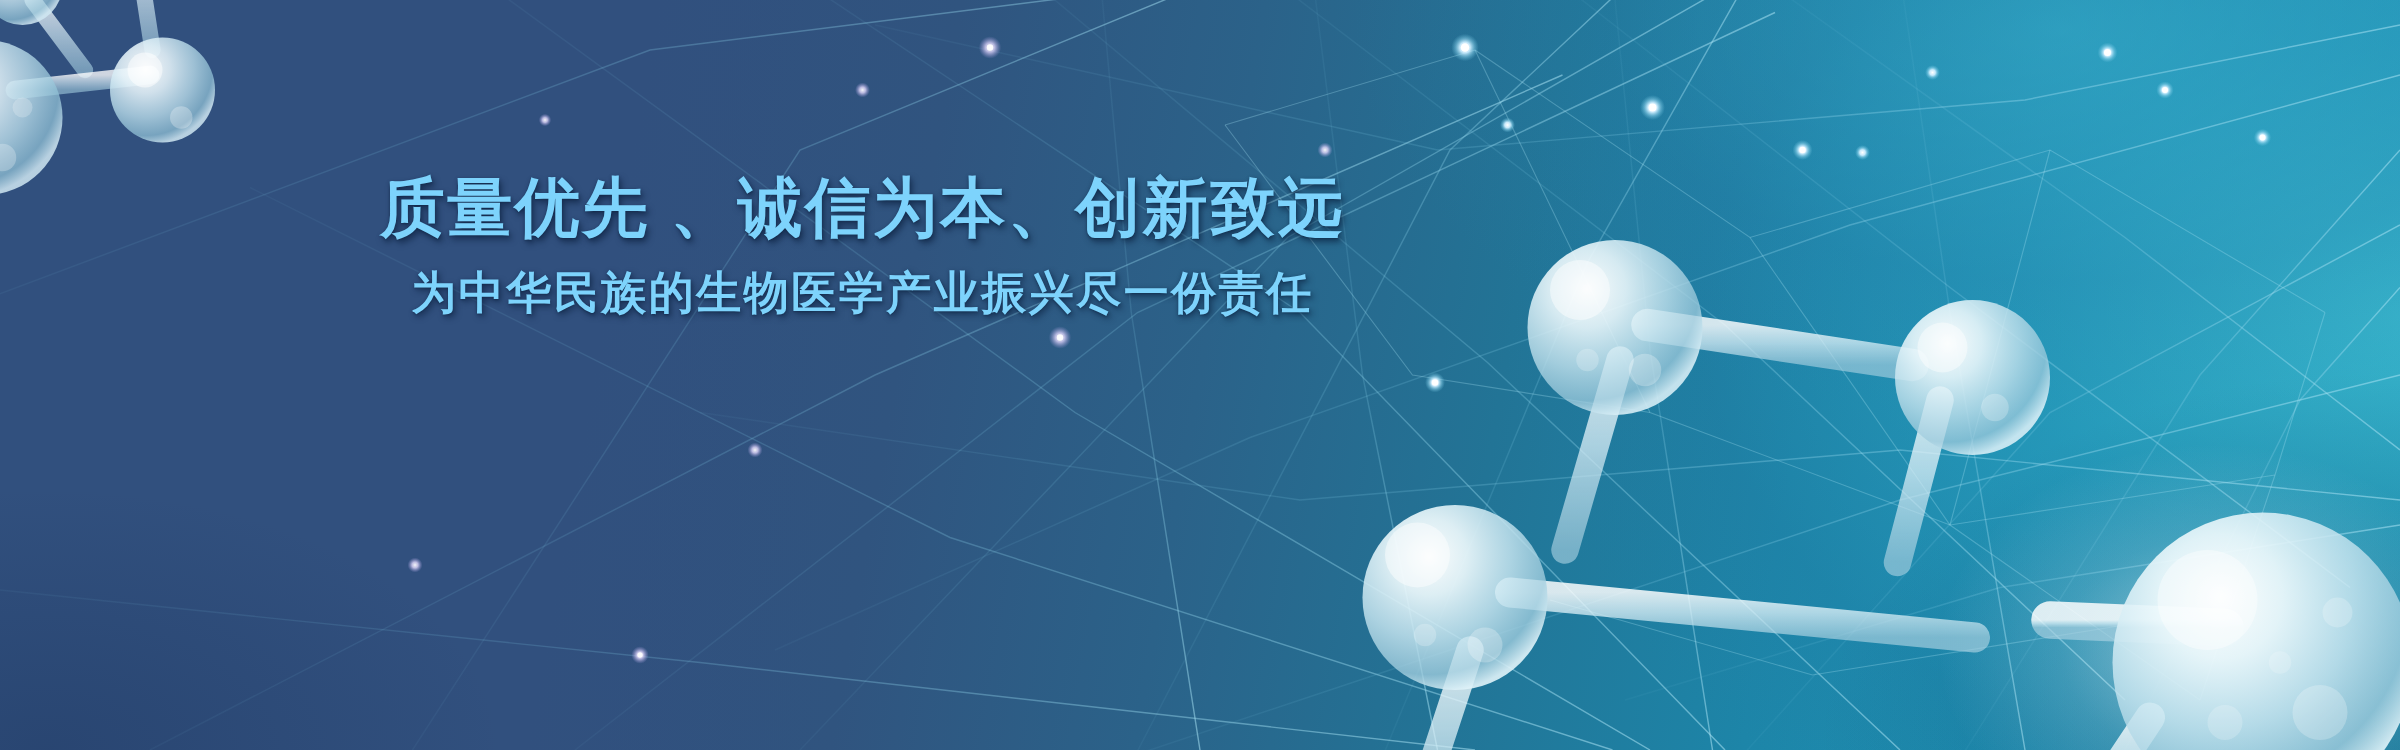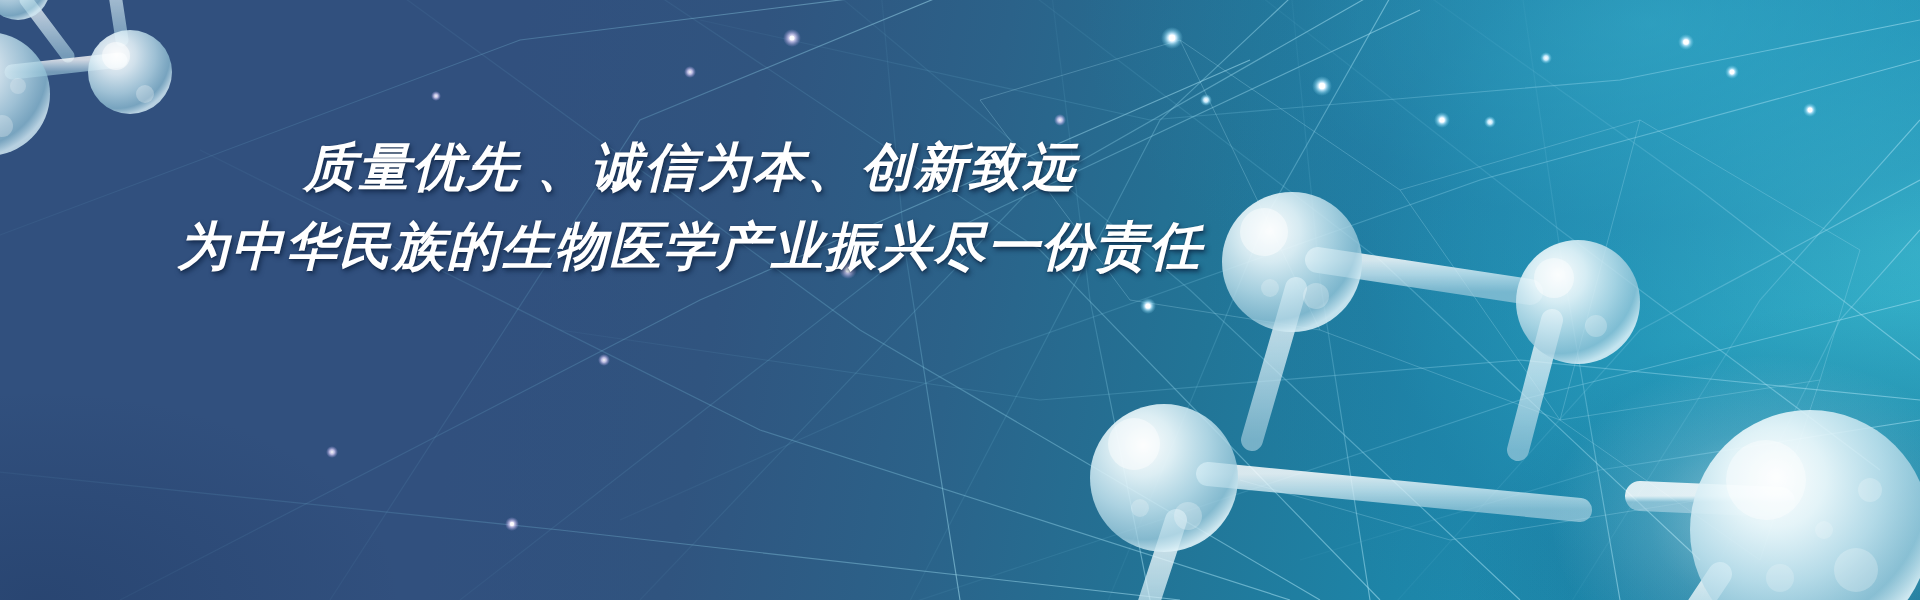--- a/index.html
+++ b/index.html
@@ -78,32 +78,31 @@
   
   .slogan {
     position: absolute;
     left: 0;
     top: 128px;
     width: 1380px;
     text-align: center;
     z-index: 20;
   }
   .slogan-line {
-    color: #ffffff;
+    color: #7dd3fc;
     font-weight: bold;
     letter-spacing: 2px;
     line-height: 1.52;
     white-space: nowrap;
     text-shadow:
       2px 3px 5px rgba(8,28,56,0.62),
       0 1px 2px rgba(8,28,56,0.50);
-    font-style: italic;
   }
   .slogan-line-1 { font-size: 52px; }
-  .slogan-line-2 { font-size: 52px; }
+  .slogan-line-2 { font-size: 36px; }
 </style>
 </head>
 <body>
 
 <div id="banner">
 
   <div class="layer bg-base"></div>
   <div class="layer bg-glow-right"></div>
   <div class="layer bg-glow-topright"></div>
   <div class="layer bg-leftflat"></div>

